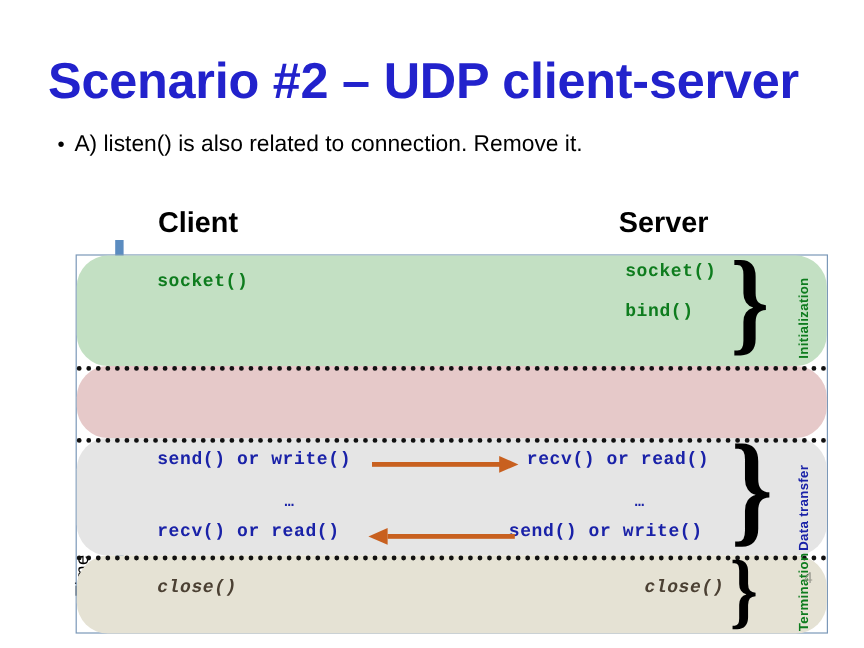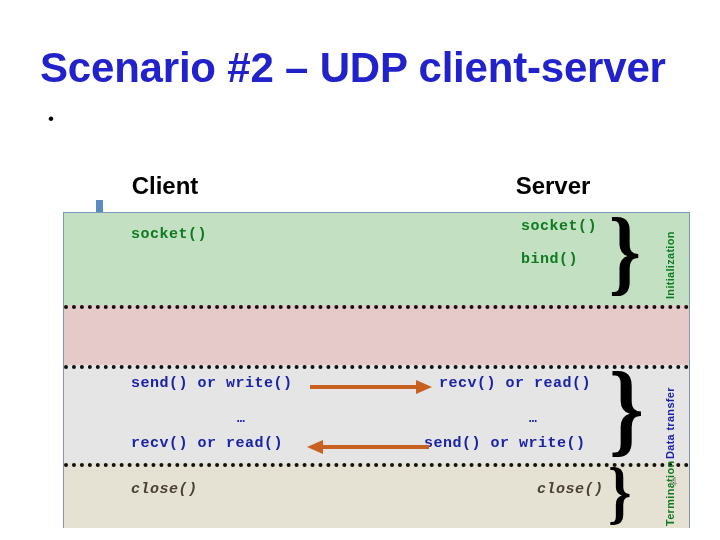--- a/index.html
+++ b/index.html
@@ -70,20 +70,21 @@
     height: 316px;
     border: 1px solid #7b98b8;
     box-sizing: border-box;
   }
 
   .band {
     position: absolute;
     left: 0;
     width: 100%;
     box-sizing: border-box;
+    border-radius: 26px;
   }
   .band-init     { top: 0px;   height: 92px;  background: #c3e0c3; }
   .band-conn     { top: 92px;  height: 60px;  background: #e6c9c9; }
   .band-data     { top: 152px; height: 98px;  background: #e5e5e5; }
   .band-term     { top: 250px; height: 65px;  background: #e5e2d4; }
 
   .band-divider {
     position: absolute;
     left: 0;
     width: 100%;
@@ -224,20 +225,21 @@
     color: #9a9a90;
   }
 </style>
 </head>
 <body>
 
 <div id="slide-title">Scenario #2 – UDP client-server</div>
 
 <div id="bullet-row">
   <span class="bullet-mark">•</span>
+  <span class="bullet-text">A) listen() is also related to connection. Remove it.</span>
 </div>
 
 <div class="col-header" id="header-client">Client</div>
 <div class="col-header" id="header-server">Server</div>
 
 <div id="time-axis">
   <div class="shaft"></div>
   <div class="head"></div>
 </div>
 <div id="time-label">Time</div>

